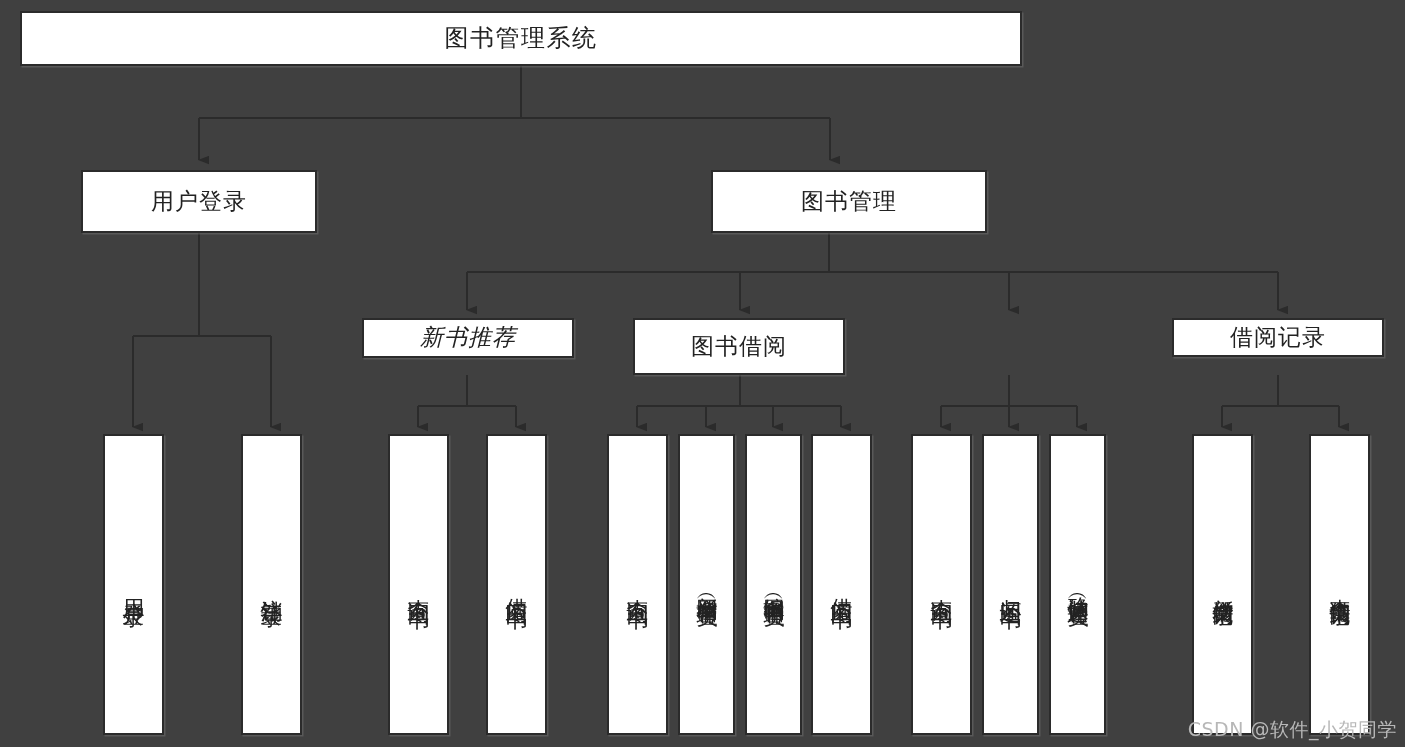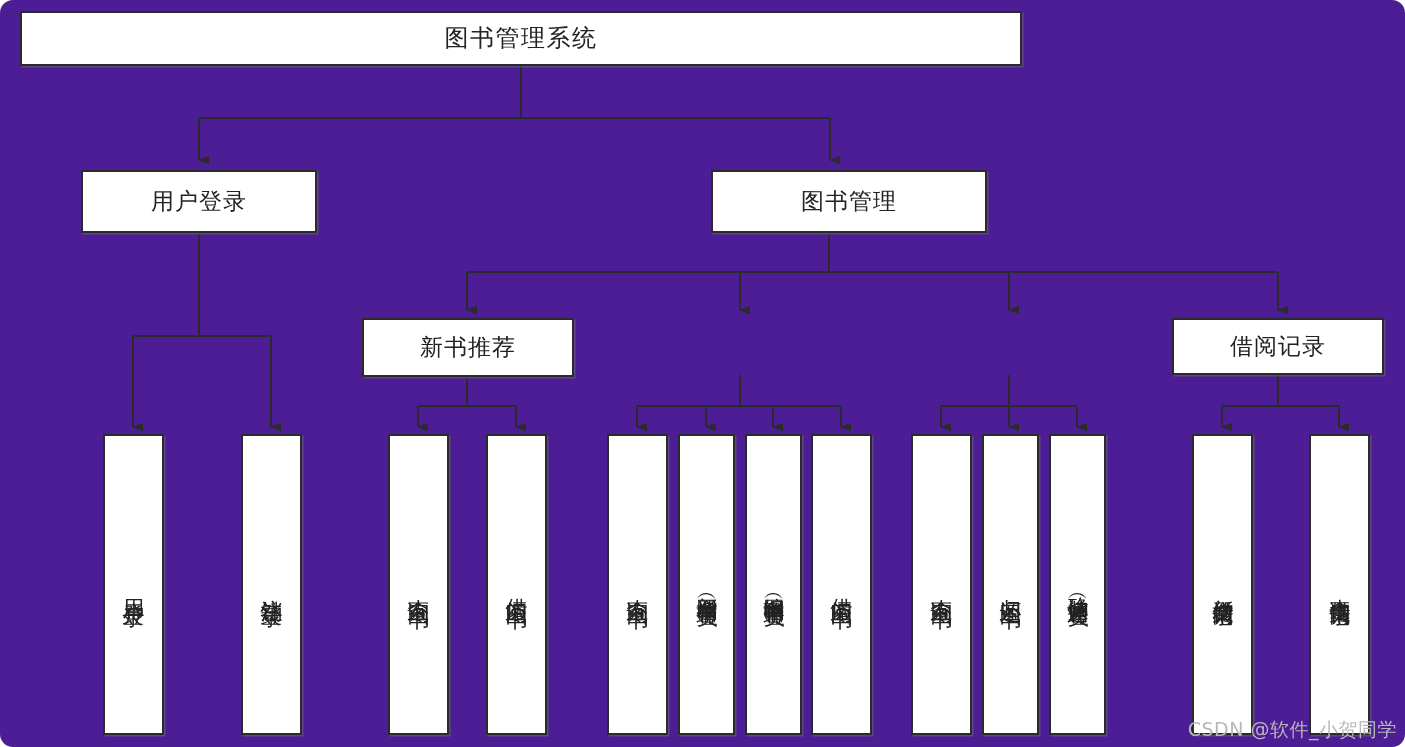--- a/index.html
+++ b/index.html
@@ -7,23 +7,22 @@
     padding: 0;
     background: #ffffff;
   }
   body {
     font-family: "DejaVu Sans", "Liberation Sans", sans-serif;
   }
   #canvas {
     position: relative;
     width: 1405px;
     height: 747px;
-    background: #4c1d95;
+    background: #404040;
     overflow: hidden;
-    border-radius: 13px;
   }
   #edges {
     position: absolute;
     left: 0;
     top: 0;
     width: 1405px;
     height: 747px;
   }
   .node {
     position: absolute;
@@ -140,24 +139,27 @@
     <span class="label">图书管理系统</span>
   </div>
 
   <div class="node horiz" style="left:81px; top:170px; width:236px; height:63px;">
     <span class="label">用户登录</span>
   </div>
   <div class="node horiz" style="left:711px; top:170px; width:276px; height:63px;">
     <span class="label">图书管理</span>
   </div>
 
-  <div class="node horiz" style="left:362px; top:318px; width:212px; height:59px;">
+  <div class="node horiz" style="left:362px; top:318px; width:212px; height:40px;font-style:italic;">
     <span class="label">新书推荐</span>
   </div>
-  <div class="node horiz" style="left:1172px; top:318px; width:212px; height:57px;">
+  <div class="node horiz" style="left:633px; top:318px; width:212px; height:57px;">
+    <span class="label">图书借阅</span>
+  </div>
+  <div class="node horiz" style="left:1172px; top:318px; width:212px; height:39px;">
     <span class="label">借阅记录</span>
   </div>
 
   <div class="node vert" style="left:103px; top:434px; width:61px; height:301px;">
     <span class="label">用户登录</span>
   </div>
   <div class="node vert" style="left:241px; top:434px; width:61px; height:301px;">
     <span class="label">注销登录</span>
   </div>
 

